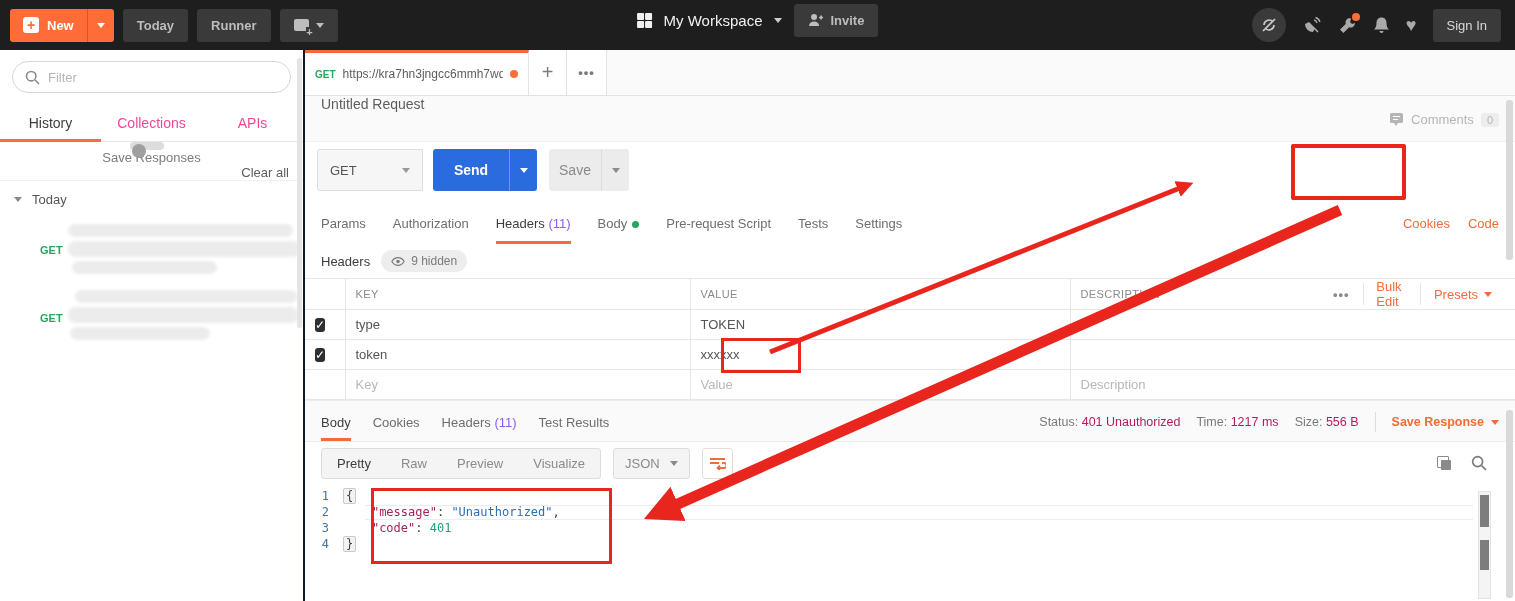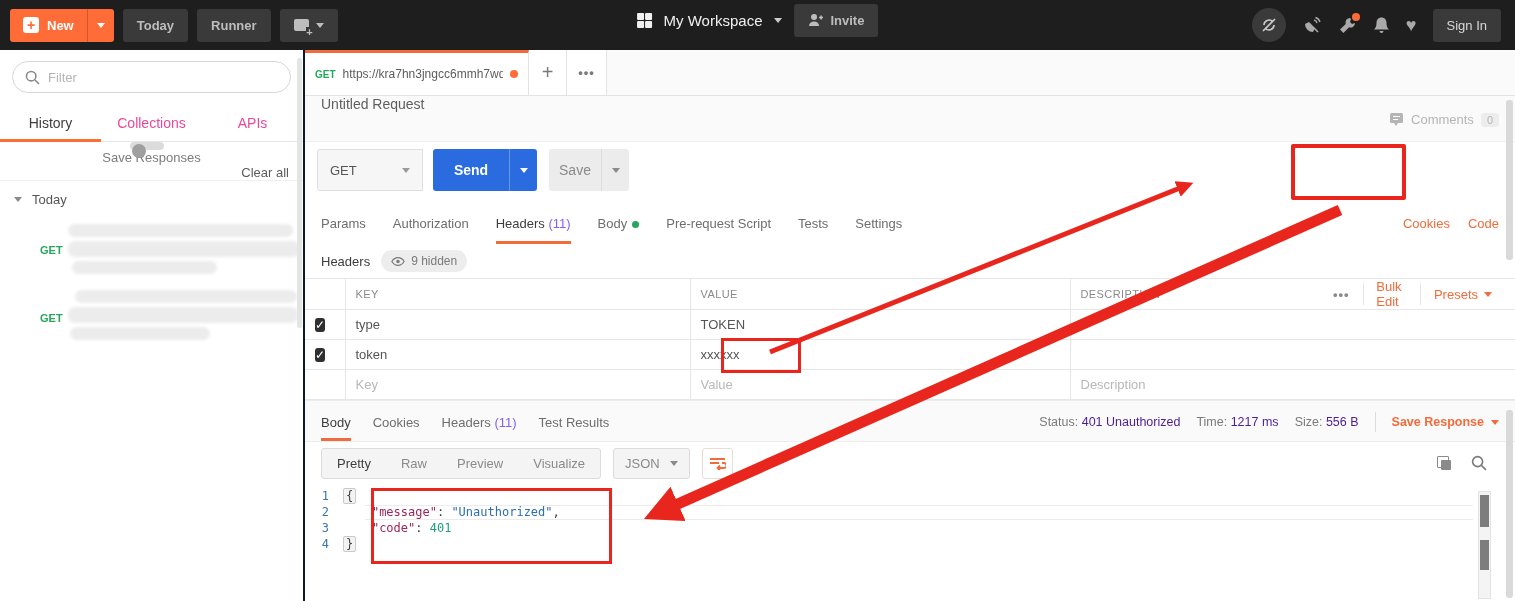--- a/index.html
+++ b/index.html
@@ -103,21 +103,21 @@
   .hdr-ctl .sep { width:1px; height:22px; background:#e6e6e6; }
   .dots { color:#8a8a8a; font-weight:bold; letter-spacing:1px; cursor:pointer; }
   .chk { width:16px; height:16px; background:#2f2f2f; border-radius:3px; color:#fff; font-size:12px; line-height:16px; text-align:center; cursor:pointer; }
   .cellv { color:#555; }
   .ph-input { border:none; outline:none; width:100%; font-size:13px; font-family:inherit; background:transparent; color:#555; }
   .ph-input::placeholder { color:#b8b8b8; }
 
   .resp-bar { height:42px; background:#fafafa; border-top:1px solid #ececec; border-bottom:1px solid #ececec; display:flex; align-items:flex-end; padding:0 16px; gap:22px; }
   .resp-bar .rtab { padding-bottom:11px; font-size:13px; }
   .resp-right { margin-left:auto; display:flex; align-items:center; gap:16px; padding-bottom:9px; font-size:12.5px; color:#7a7a7a; }
-  .sv { color:#4c1d95; }
+  .sv { color:#be185d; }
   .vsep { width:1px; height:20px; background:#ddd; }
   .save-resp { color:#f26b3a; font-weight:bold; display:flex; align-items:center; gap:7px; cursor:pointer; }
   .save-resp .caret { color:#f26b3a; }
 
   .pretty-bar { position:relative; height:42px; display:flex; align-items:center; padding:0 16px; gap:12px; }
   .segctl { display:flex; border:1px solid #dcdcdc; border-radius:3px; background:#f4f4f4; overflow:hidden; }
   .segctl .seg { padding:7px 15px; color:#8a8a8a; cursor:pointer; }
   .segctl .seg.active { color:#3d3d3d; }
   .fmt-sel { display:flex; align-items:center; gap:10px; background:#f4f4f4; border:1px solid #dcdcdc; border-radius:3px; height:31px; padding:0 11px; color:#8a8a8a; cursor:pointer; }
   .wrap-btn { width:31px; height:31px; border:1px solid #e6ddd8; border-radius:3px; display:flex; align-items:center; justify-content:center; cursor:pointer; }

